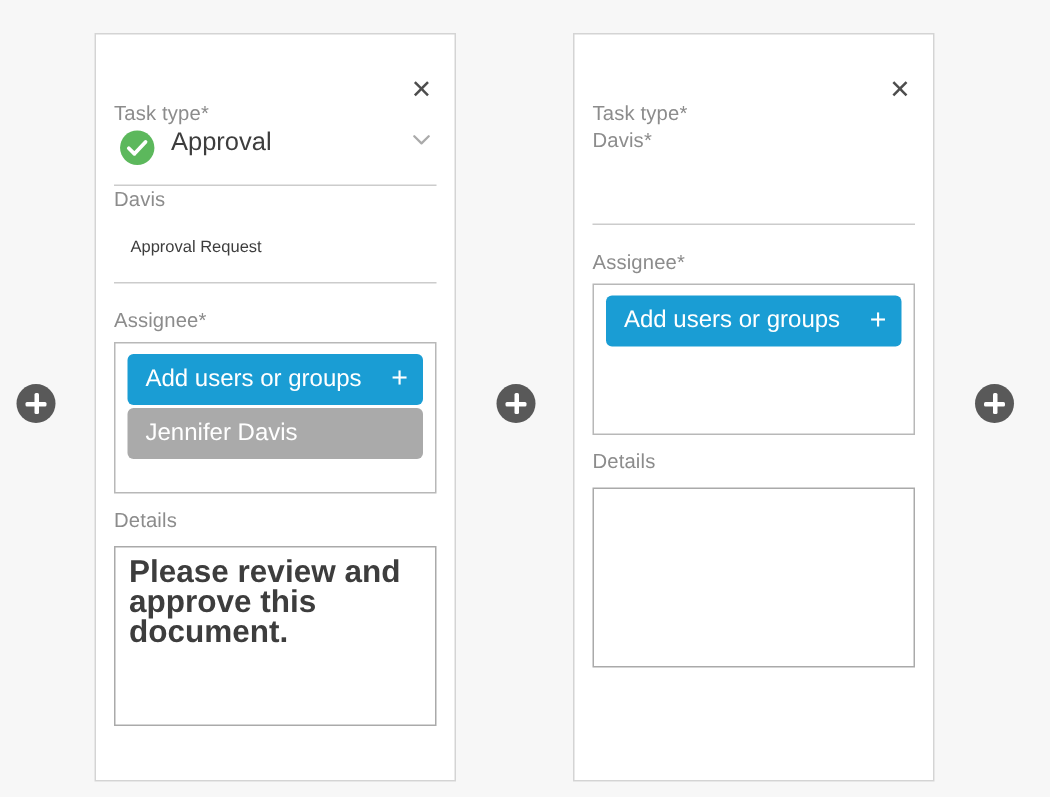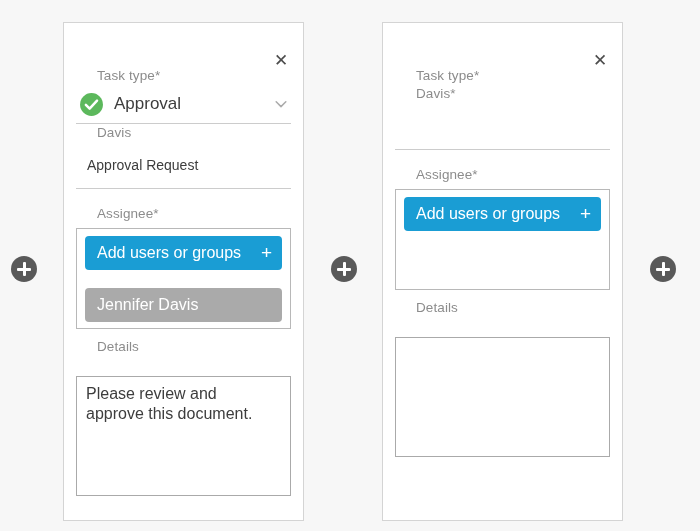--- a/index.html
+++ b/index.html
@@ -86,30 +86,28 @@
   }
 
   
   .field { position: relative; }
 
   .field-label {
     font-size: 13.5px;
     color: #8c8c8c;
     line-height: 18px;
     letter-spacing: 0.1px;
-    margin-left: 21px;
   }
 
   
   .select-row {
     position: relative;
     height: 38px;
     border-bottom: 1px solid #cccccc;
     display: flex;
-    align-items: center;
     cursor: pointer;
   }
   .select-icon {
     width: 26px;
     height: 26px;
     margin-left: 2px;
     margin-right: 10px;
     flex: none;
     display: flex;
     align-items: center;
@@ -129,21 +127,21 @@
   }
 
   
   .name-input {
     height: 47px;
     border-bottom: 1px solid #cccccc;
     display: flex;
     align-items: center;
     padding-left: 11px;
     box-sizing: border-box;
-    font-size: 14px;
+    font-size: 11px;
     color: #3d3d3d;
     cursor: text;
   }
 
   
   .assignee-box {
     margin-top: 5px;
     height: 101px;
     border: 1px solid #b8b8b8;
     box-sizing: border-box;
@@ -168,36 +166,37 @@
     position: relative;
   }
   .chip-add .chip-plus {
     position: absolute;
     right: 10px;
     top: 0;
     font-size: 19px;
   }
   .chip-user {
     background: #aaaaaa;
-    margin-top: 18px;
+    margin-top: 2px;
   }
 
   
   .details-box {
-    margin-top: 20px;
+    margin-top: 8px;
     height: 120px;
     border: 1px solid #aaaaaa;
     box-sizing: border-box;
     background: #ffffff;
     padding: 7px 9px;
-    font-size: 16px;
+    font-size: 21px;
     line-height: 20px;
     color: #3d3d3d;
     white-space: pre-wrap;
     cursor: text;
+    font-weight: bold;
   }
 
   .spacer-sm { height: 16px; }
   .spacer-xs { height: 9px; }
 </style>
 </head>
 <body>
 
 <div class="flow-canvas">
 

